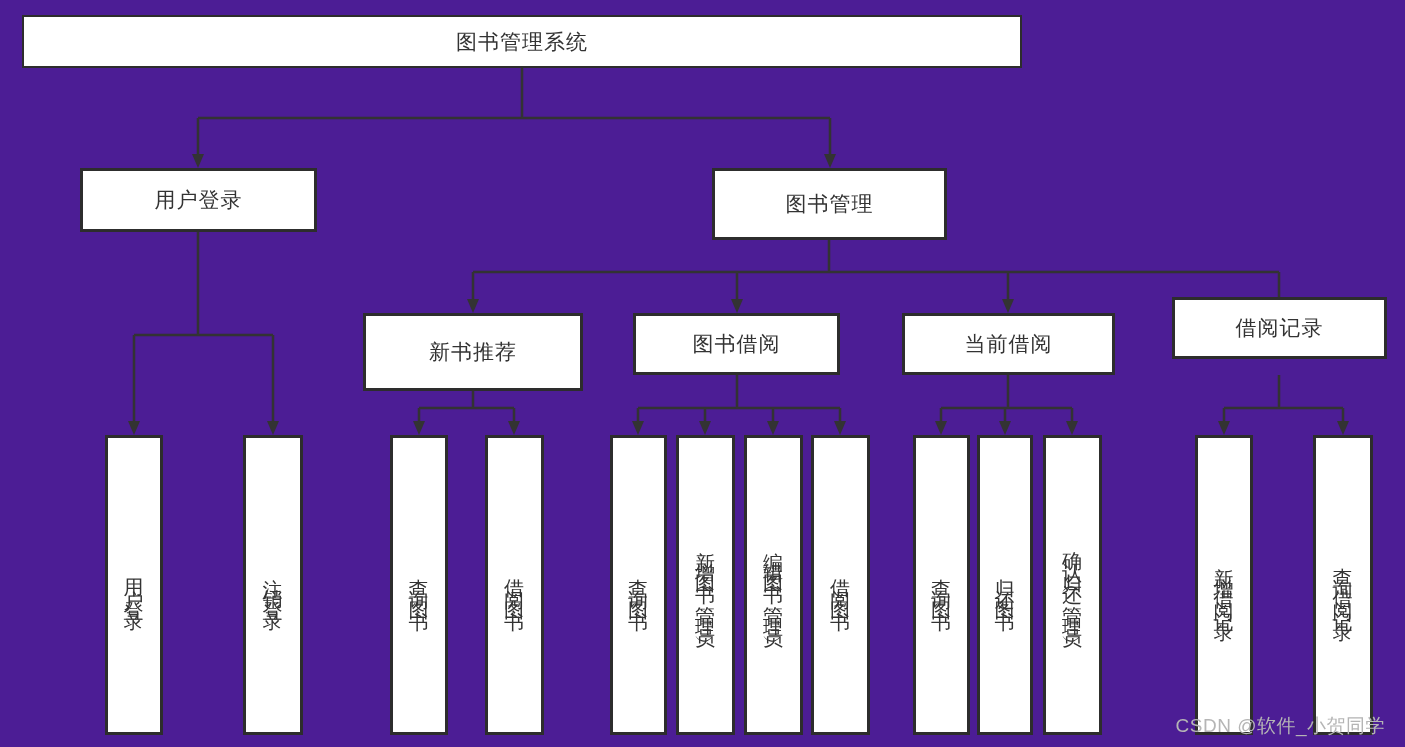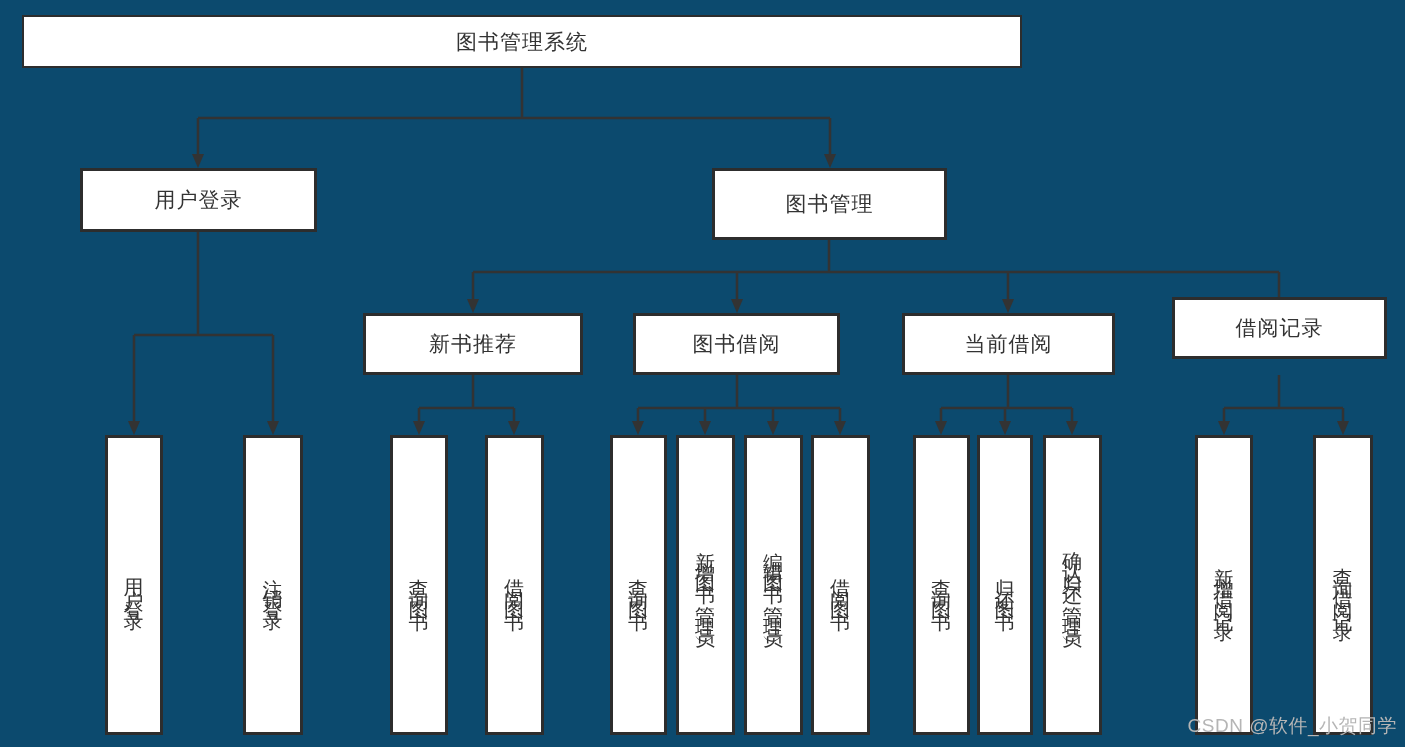--- a/index.html
+++ b/index.html
@@ -4,21 +4,21 @@
 <style>
   html, body {
     margin: 0;
     padding: 0;
     background: #ffffff;
   }
   #stage {
     position: relative;
     width: 1405px;
     height: 747px;
-    background: #0c4a6e;
+    background: #4c1d95;
     font-family: "Liberation Sans", "DejaVu Sans", sans-serif;
     color: #333333;
     overflow: hidden;
   }
   .wires {
     position: absolute;
     left: 0;
     top: 0;
     width: 1405px;
     height: 747px;
@@ -47,21 +47,21 @@
     text-orientation: mixed;
     font-size: 20px;
     line-height: 1;
     letter-spacing: 11px;
     color: #333333;
     max-height: 292px;
     white-space: nowrap;
   }
   .watermark {
     position: absolute;
-    right: 8px;
+    right: 20px;
     bottom: 8px;
     font-size: 19px;
     color: #b5b5b5;
     letter-spacing: 0.5px;
     white-space: nowrap;
     margin-left: 26px;
   }
 </style>
 </head>
 <body>
@@ -103,21 +103,21 @@
     <span class="hlabel">图书管理系统</span>
   </div>
 
   <div class="box" style="left:80px;top:168px;width:237px;height:64px">
     <span class="hlabel">用户登录</span>
   </div>
   <div class="box" style="left:712px;top:168px;width:235px;height:72px">
     <span class="hlabel">图书管理</span>
   </div>
 
-  <div class="box" style="left:363px;top:313px;width:220px;height:62px">
+  <div class="box" style="left:363px;top:313px;width:220px;height:78px">
     <span class="hlabel">新书推荐</span>
   </div>
   <div class="box" style="left:902px;top:313px;width:213px;height:62px">
     <span class="hlabel">当前借阅</span>
   </div>
   <div class="box" style="left:633px;top:313px;width:207px;height:62px">
     <span class="hlabel">图书借阅</span>
   </div>
   <div class="box" style="left:1172px;top:297px;width:215px;height:62px">
     <span class="hlabel">借阅记录</span>

